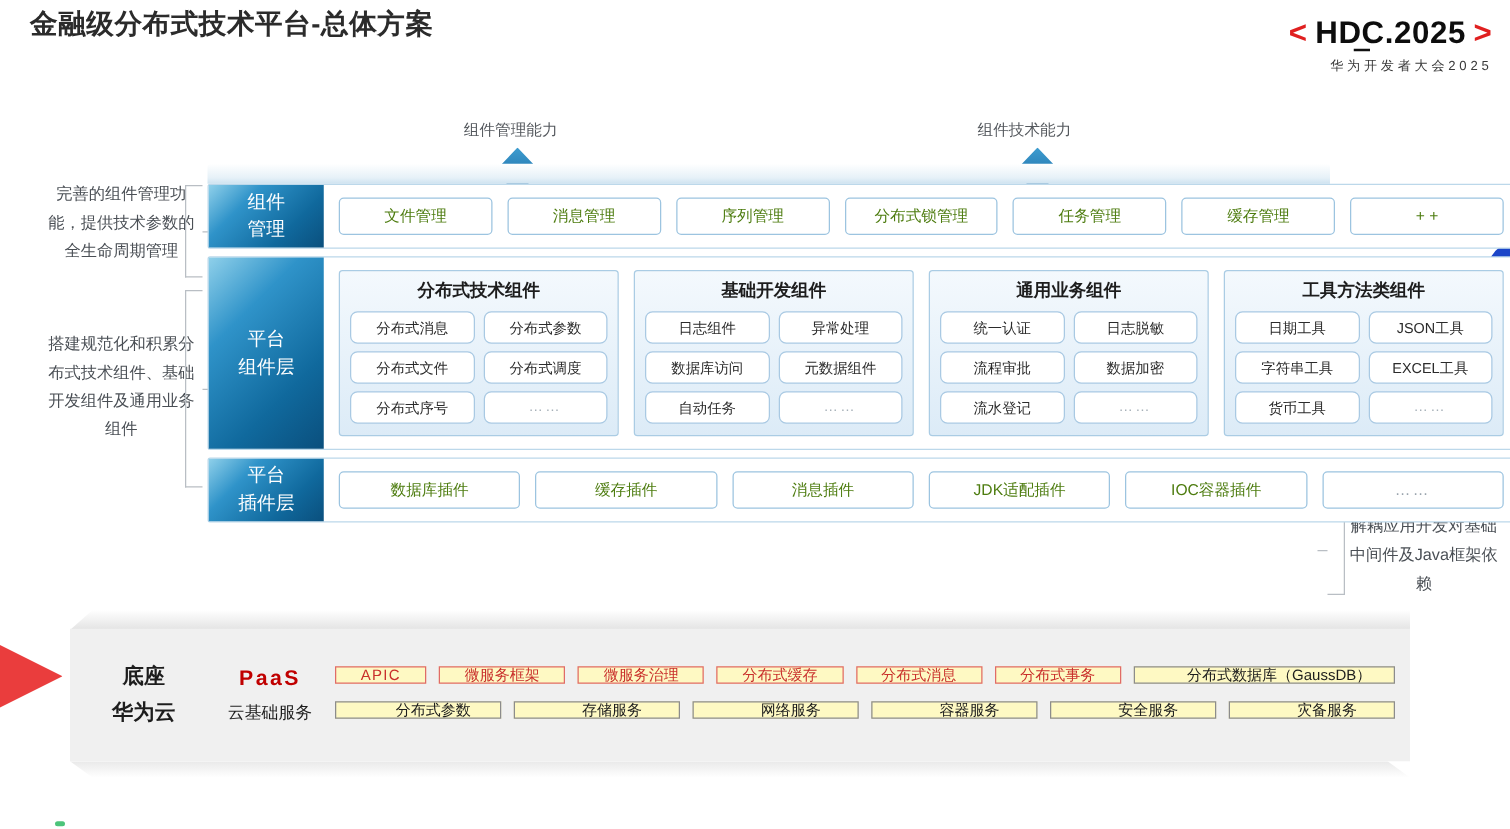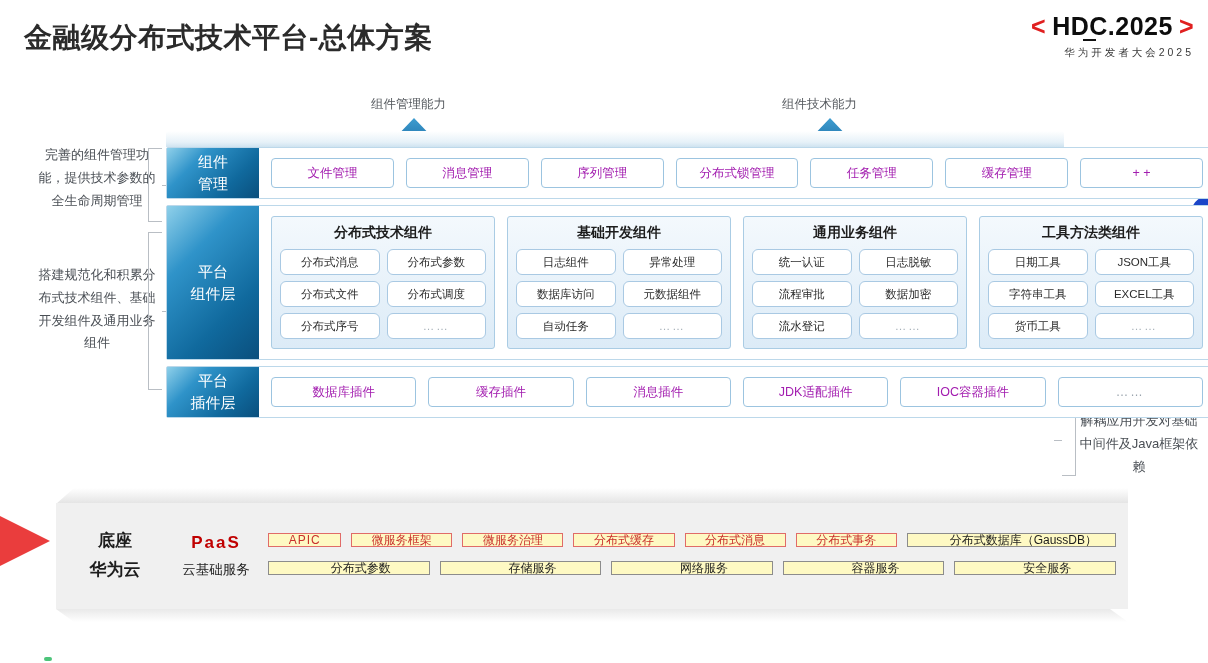--- a/index.html
+++ b/index.html
@@ -6,22 +6,22 @@
   html, body {
     width: 1208px; height: 663px;
     background: #ffffff;
     font-family: "Liberation Sans", "DejaVu Sans", sans-serif;
     overflow: hidden;
   }
   #stage { position: relative; width: 1208px; height: 663px; background:#fff; }
 
   
   .page-title {
-    position: absolute; left: 24px; top: 19px;
-    font-size: 28px; font-weight: bold; color: #2b2b2b;
+    position: absolute; left: 24px; top: 4px;
+    font-size: 22px; font-weight: bold; color: #2b2b2b;
     letter-spacing: 0.5px;
   }
   .hdc-logo {
     position: absolute; right: 14px; top: 14px;
     text-align: right;
   }
   .hdc-main {
     font-size: 25px; font-weight: bold; color: #0d0d0d;
     letter-spacing: 0.5px; line-height: 1; white-space: nowrap;
     display: flex; align-items: center; justify-content: flex-end; gap: 6px;
@@ -91,21 +91,21 @@
     background: linear-gradient(135deg,#8fd0ea 0%, #2f93c9 30%, #10699d 70%, #0a4f7d 100%);
   }
   .layer-body { flex: 1; padding: 10px 12px; }
 
   
   .chip-row { display: flex; gap: 12px; }
   .chip {
     flex: 1;
     height: 30px;
     display: flex; align-items: center; justify-content: center;
-    font-size: 12.5px; color: #a21caf;
+    font-size: 12.5px; color: #4d7c0f;
     background: #ffffff;
     border: 1px solid #9cc4e0;
     border-radius: 4px;
   }
   .chip.ellipsis { color: #9aa4ad; letter-spacing: 2px; }
 
   
   .comp-groups { display: flex; gap: 12px; }
   .comp-group {
     flex: 1;
@@ -356,20 +356,21 @@
         </div>
 
         <div class="base-row">
           <div class="base-row-label cloud">云基础服务</div>
           <div class="base-chips">
             <div class="base-chip gray">分布式参数</div>
             <div class="base-chip gray">存储服务</div>
             <div class="base-chip gray">网络服务</div>
             <div class="base-chip gray">容器服务</div>
             <div class="base-chip gray">安全服务</div>
+            <div class="base-chip gray">灾备服务</div>
           </div>
         </div>
 
       </div>
     </div>
   </div>
 
 </div>
 
 </body></html>

